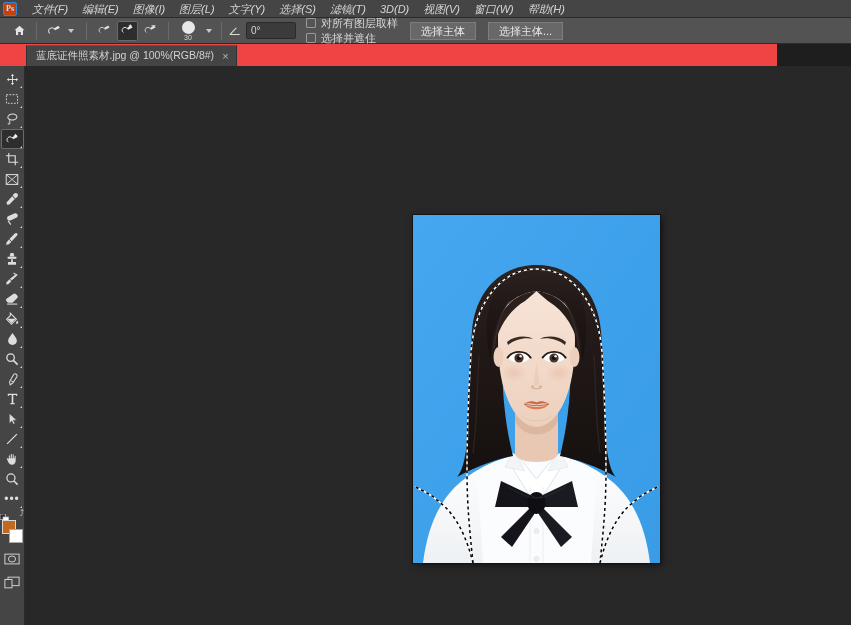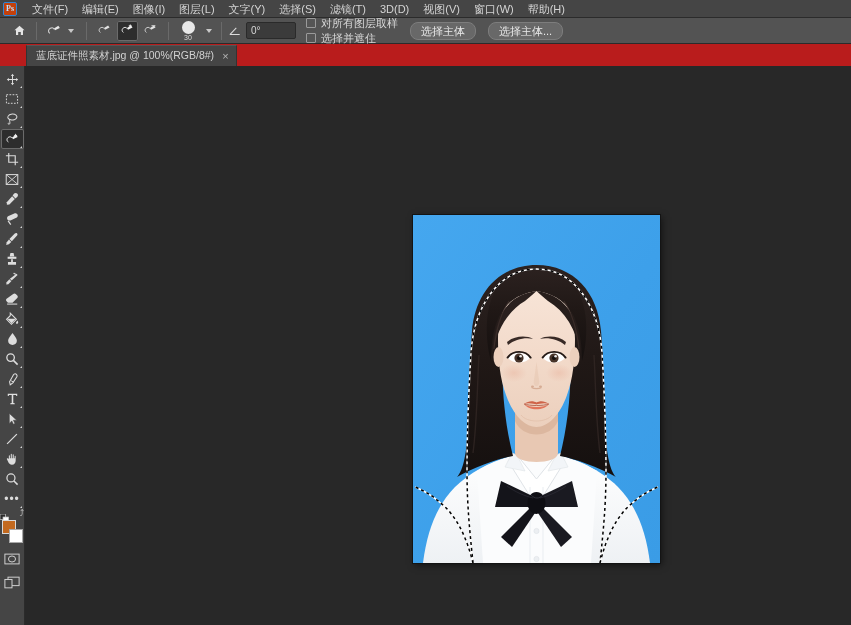--- a/index.html
+++ b/index.html
@@ -18,21 +18,21 @@
     border-bottom:1px solid #2b2b2b;
   }
   .ps-logo {
     width:14px; height:14px; margin-left:3px; margin-right:8px;
     background:#c2410c; border:1px solid #2e86d6; border-radius:2px;
     color:#bfe0ff; font-size:8px; line-height:12px; text-align:center;
     font-family:"Liberation Serif", serif; font-weight:bold;
   }
   .menu-item {
     font-size:11px; color:#d4d4d4; padding:0 7px; height:18px;
-    line-height:18px; white-space:nowrap; cursor:default;
+    line-height:18px; white-space:nowrap; cursor:default;font-style:italic;
   }
 
   
   .optionsbar {
     position:absolute; left:0; top:18px; width:851px; height:26px;
     background:#535353; display:flex; align-items:center;
     border-bottom:1px solid #2b2b2b;
   }
   .opt-sep { width:1px; height:18px; background:#6a6a6a; margin:0 6px; }
   .home-btn {
@@ -68,30 +68,30 @@
   }
   .angle-field span { font-size:10px; color:#d6d6d6; }
   .chk-wrap { display:flex; align-items:center; margin-left:10px; cursor:pointer; }
   .chk-box {
     width:10px;height:10px;border:1px solid #9a9a9a; background:#555;
     border-radius:1px; margin-right:5px;
   }
   .chk-label { font-size:11px; color:#d8d8d8; white-space:nowrap; }
   .opt-btn {
     height:18px; background:#686868; border:1px solid #7d7d7d;
-    border-radius:8px; color:#eaeaea; font-size:11px;
+    border-radius:0; color:#eaeaea; font-size:11px;
     padding:0 10px; line-height:16px; margin-left:12px;
     cursor:pointer; white-space:nowrap;
     font-family:"Liberation Sans", sans-serif;
   }
 
   
   .tabbar {
-    position:absolute; left:0; top:44px; width:851px; height:22px;
-    background:#b91c1c; display:flex; align-items:flex-end;
+    position:absolute; left:0; top:44px; width:777px; height:22px;
+    background:#ef4444; display:flex; align-items:flex-end;
   }
   .doc-tab {
     margin-left:26px; height:21px; background:#454545;
     display:flex; align-items:center; padding:0 7px 0 9px;
     border-top:1px solid #555; border-left:1px solid #333;
     border-right:1px solid #333; cursor:pointer;
   }
   .doc-tab .title { font-size:10.5px; color:#d2d2d2; white-space:nowrap; }
   .doc-tab .close {
     margin-left:8px; font-size:11px; color:#b5b5b5; line-height:10px;

